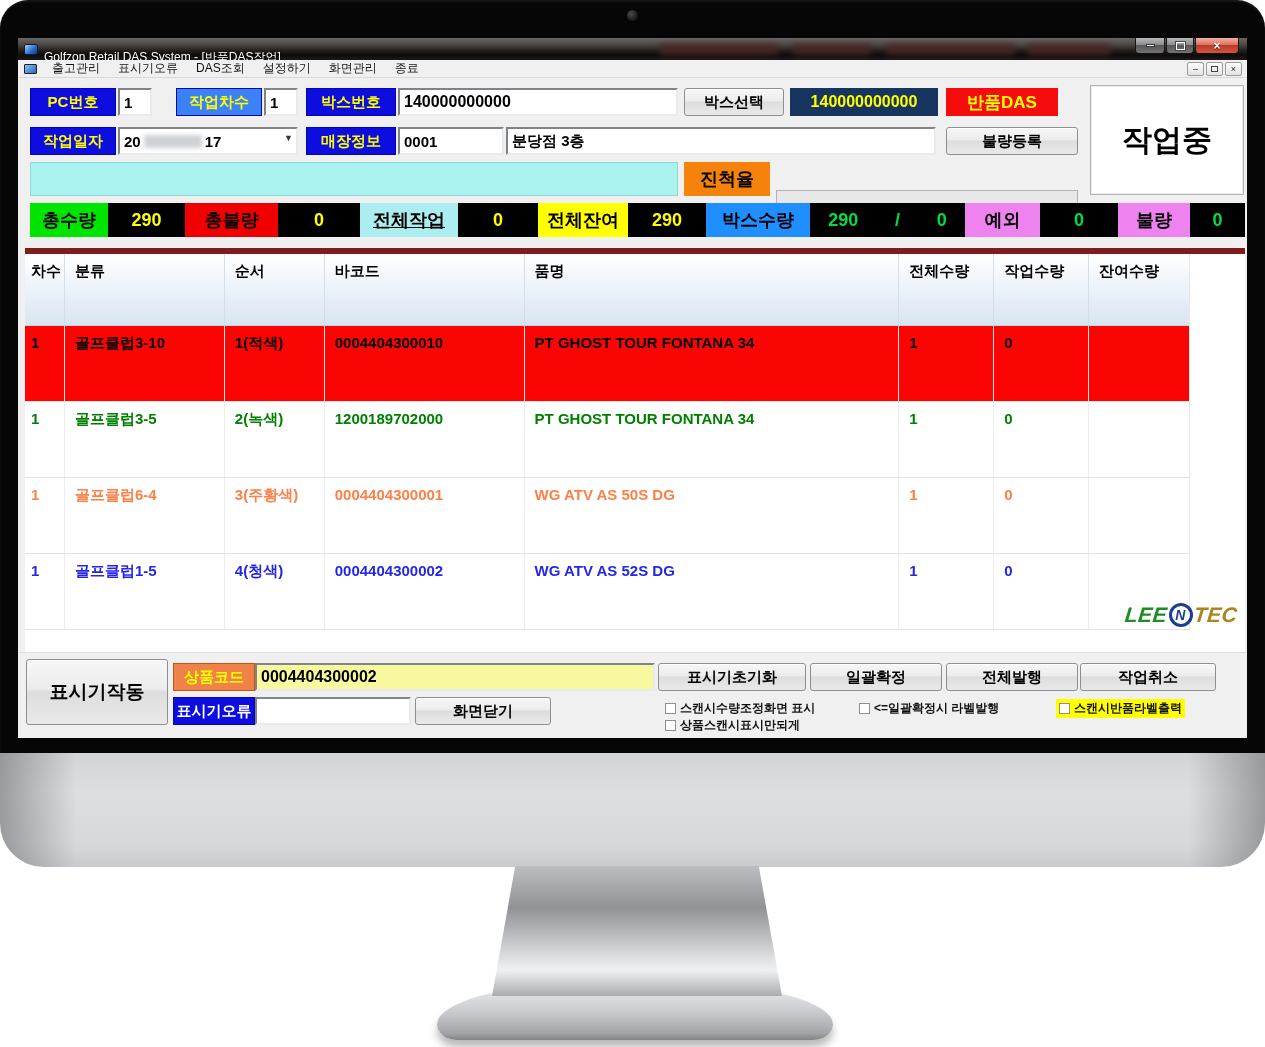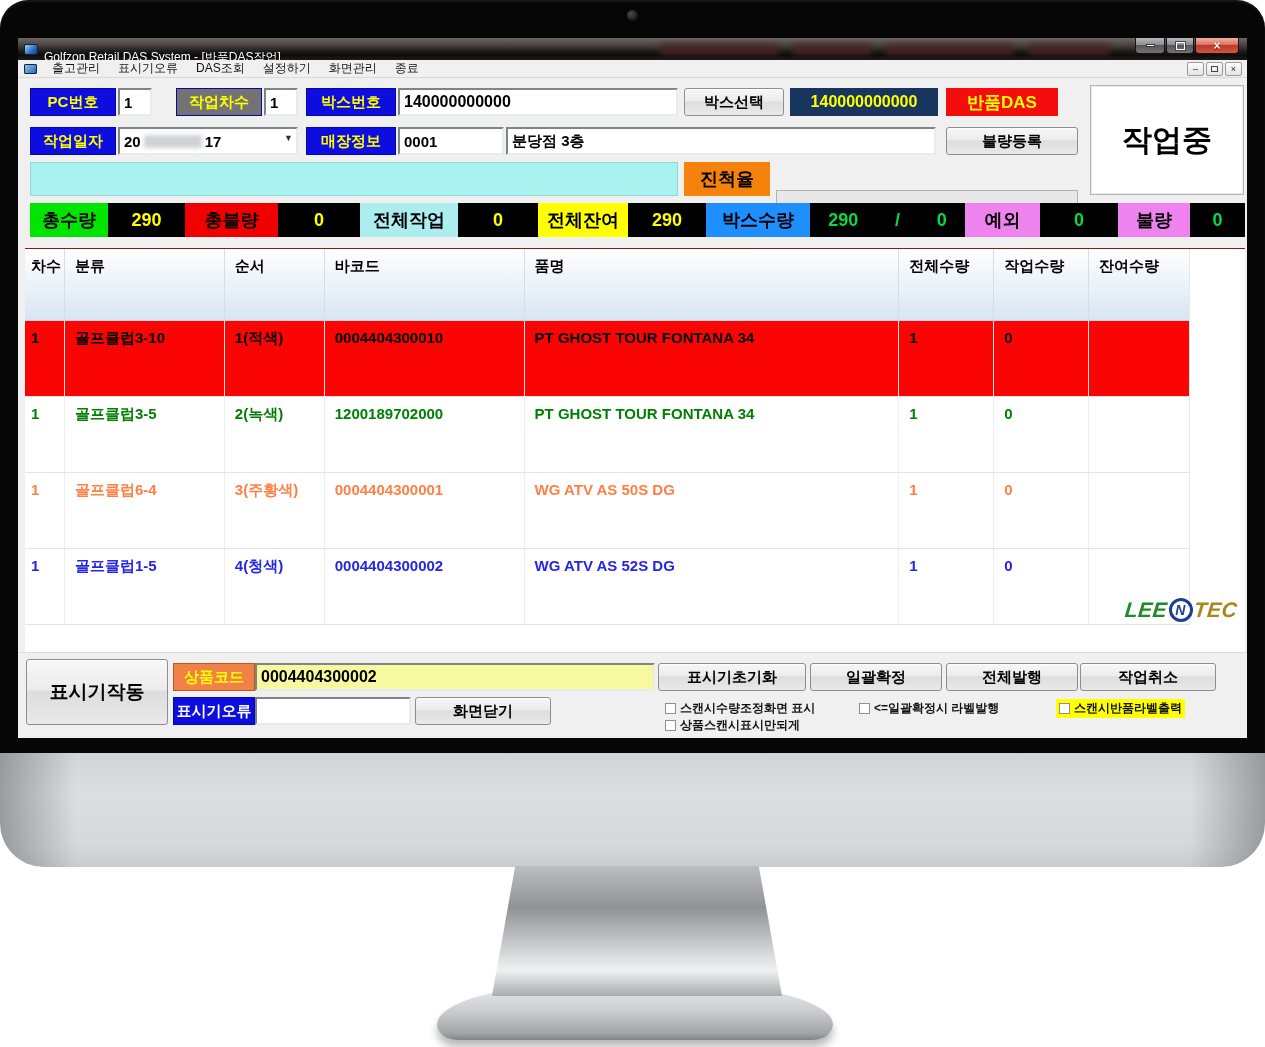--- a/index.html
+++ b/index.html
@@ -87,21 +87,21 @@
   .stats > div:nth-child(1){width:78px} .stats > div:nth-child(2){width:77px}
   .stats > div:nth-child(3){width:93px} .stats > div:nth-child(4){width:82px}
   .stats > div:nth-child(5){width:98px} .stats > div:nth-child(6){width:80px}
   .stats > div:nth-child(7){width:90px} .stats > div:nth-child(8){width:78px}
   .stats > div:nth-child(9){width:104px} .stats > div:nth-child(10){width:155px; justify-content:space-around}
   .stats > div:nth-child(11){width:75px} .stats > div:nth-child(12){width:78px}
   .stats > div:nth-child(13){width:72px} .stats > div:nth-child(14){width:55px}
 
   
   .tablewrap { position:absolute; left:7px; top:170px; width:1220px; height:404px; background:#fff;
-    border-top:1px solid #7f1d1d; }
+    border-top:6px solid #7f1d1d; }
   .grid { width:1165px; border-right:1px solid #e7e7e7; }
   .thead { display:flex; height:72px; background:linear-gradient(180deg,#ffffff,#eaf1f9 55%,#d8e5f2);
     border-bottom:1px solid #c3d2e2; }
   .th { font-weight:bold; font-size:15px; color:#000; padding:8px 0 0 10px;
     border-right:1px solid #d2deea; }
   .tr { display:flex; height:76px; border-bottom:1px solid #e3e3e3; }
   .td { font-weight:bold; font-size:15px; padding:8px 0 0 10px; border-right:1px solid #ededed;
     white-space:nowrap; overflow:hidden; }
   .tr.r0 .td { border-right-color:rgba(255,255,255,.9); }
   .c0{width:40px; padding-left:6px} .c1{width:160px} .c2{width:100px} .c3{width:200px}
@@ -172,21 +172,21 @@
               <span class="glyph-sq2"></span>
             </div>
           <div class="mbtn">×</div>
         </div>
       </div>
 
       <div class="client">
 
         <div class="abs bluelab" style="left: 12px; top: 10px; width: 86px; height: 28px; background-color: rgb(13, 13, 224);">PC번호</div>
         <input class="abs inp" style="left: 100px; top: 10px; width: 34px; height: 28px;" value="1">
-        <div class="abs bluelab" style="left: 158px; top: 10px; width: 86px; height: 28px; background-color: #737373;">작업차수</div>
+        <div class="abs bluelab" style="left: 158px; top: 10px; width: 86px; height: 28px; background-color: #3b82f6;">작업차수</div>
         <input class="abs inp" style="left: 246px; top: 10px; width: 34px; height: 28px;" value="1">
         <div class="abs bluelab" style="left: 288px; top: 10px; width: 90px; height: 28px; background-color: rgb(13, 13, 224);">박스번호</div>
         <input class="abs inp" style="left: 380px; top: 10px; width: 280px; height: 28px; font-size: 16px;" value="140000000000">
         <div class="abs btn" style="left:666px;top:10px;width:100px;height:28px">박스선택</div>
         <div class="abs valbox" style="left: 772px; top: 10px; width: 148px; height: 28px; color: rgb(255, 255, 0); font-size: 16px; background-color: rgb(23, 53, 94);">140000000000</div>
         <div class="abs valbox" style="left: 928px; top: 10px; width: 112px; height: 28px; color: rgb(255, 255, 0); font-size: 17px; background-color: rgb(245, 13, 13);">반품DAS</div>
         <div class="abs statuspanel" style="left:1072px;top:7px;width:154px;height:110px">작업중</div>
 
         <div class="abs bluelab" style="left: 12px; top: 49px; width: 86px; height: 28px; background-color: rgb(13, 13, 224);">작업일자</div>
         <div class="abs combo" style="left:100px;top:49px;width:180px;height:28px">
@@ -204,21 +204,21 @@
         <div class="abs proglabel" style="left: 666px; top: 84px; width: 86px; height: 34px; background-color: rgb(245, 130, 10);">진척율</div>
         <div class="abs pbar" style="left:758px;top:84px;width:302px;height:34px">
           <span>0%</span>
         </div>
 
         <div class="stats">
           <div style="background-color: rgb(0, 228, 0);">총수량</div>
           <div class="sv" style="color: rgb(255, 255, 0);">290</div>
           <div style="background-color: rgb(240, 0, 0);">총불량</div>
           <div class="sv" style="color: rgb(255, 255, 0);">0</div>
-          <div style="background-color: rgb(172, 238, 240);">전체작업</div>
+          <div style="background-color: rgb(172, 238, 240); text-decoration: underline;">전체작업</div>
           <div class="sv" style="color: rgb(255, 255, 0);">0</div>
           <div style="background-color: rgb(255, 255, 0);">전체잔여</div>
           <div class="sv" style="color: rgb(255, 255, 0);">290</div>
           <div style="background-color: rgb(31, 143, 255);">박스수량</div>
           <div class="sv" style="color: rgb(0, 220, 70);">
             <span>290</span>
             <span>/</span>
             <span>0</span>
           </div>
           <div style="background-color: rgb(238, 130, 238);">예외</div>

